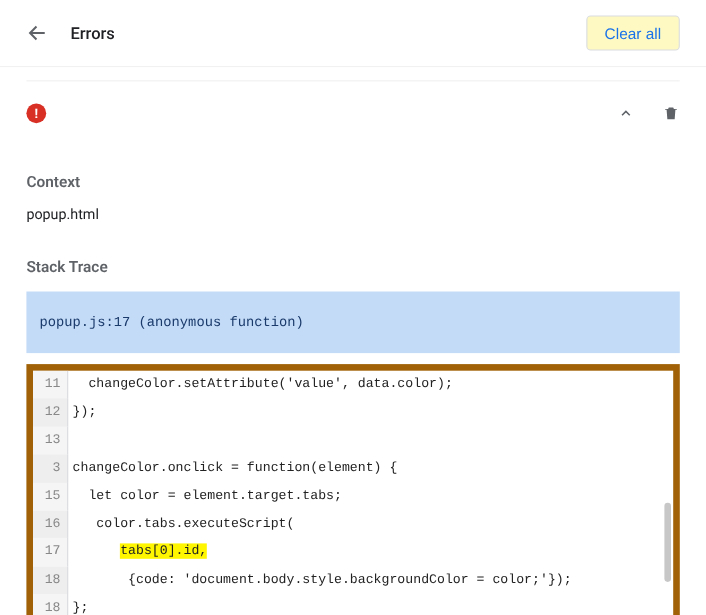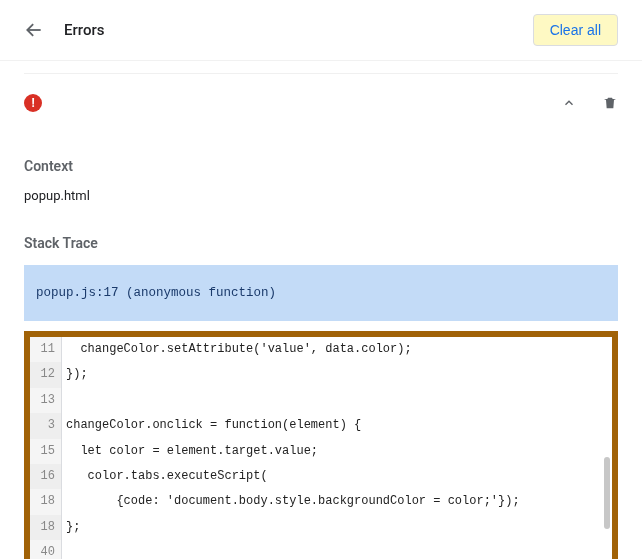--- a/index.html
+++ b/index.html
@@ -217,27 +217,31 @@
       <div class="code-line">
         <div class="gutter">13</div>
         <div class="code-text"></div>
       </div>
       <div class="code-line">
         <div class="gutter">3</div>
         <div class="code-text">changeColor.onclick = function(element) {</div>
       </div>
       <div class="code-line">
         <div class="gutter">15</div>
-        <div class="code-text">  let color = element.target.value;</div>
+        <div class="code-text">  let color = element.target.tabs;</div>
       </div>
       <div class="code-line">
         <div class="gutter">16</div>
         <div class="code-text">   color.tabs.executeScript(</div>
       </div>
       <div class="code-line">
+        <div class="gutter">17</div>
+        <div class="code-text">      <span class="highlight-snippet">tabs[0].id,</span></div>
+      </div>
+      <div class="code-line">
         <div class="gutter">18</div>
         <div class="code-text">       {code: 'document.body.style.backgroundColor = color;'});</div>
       </div>
       <div class="code-line">
         <div class="gutter">18</div>
         <div class="code-text">};</div>
       </div>
       <div class="code-line">
         <div class="gutter">40</div>
         <div class="code-text"></div>

